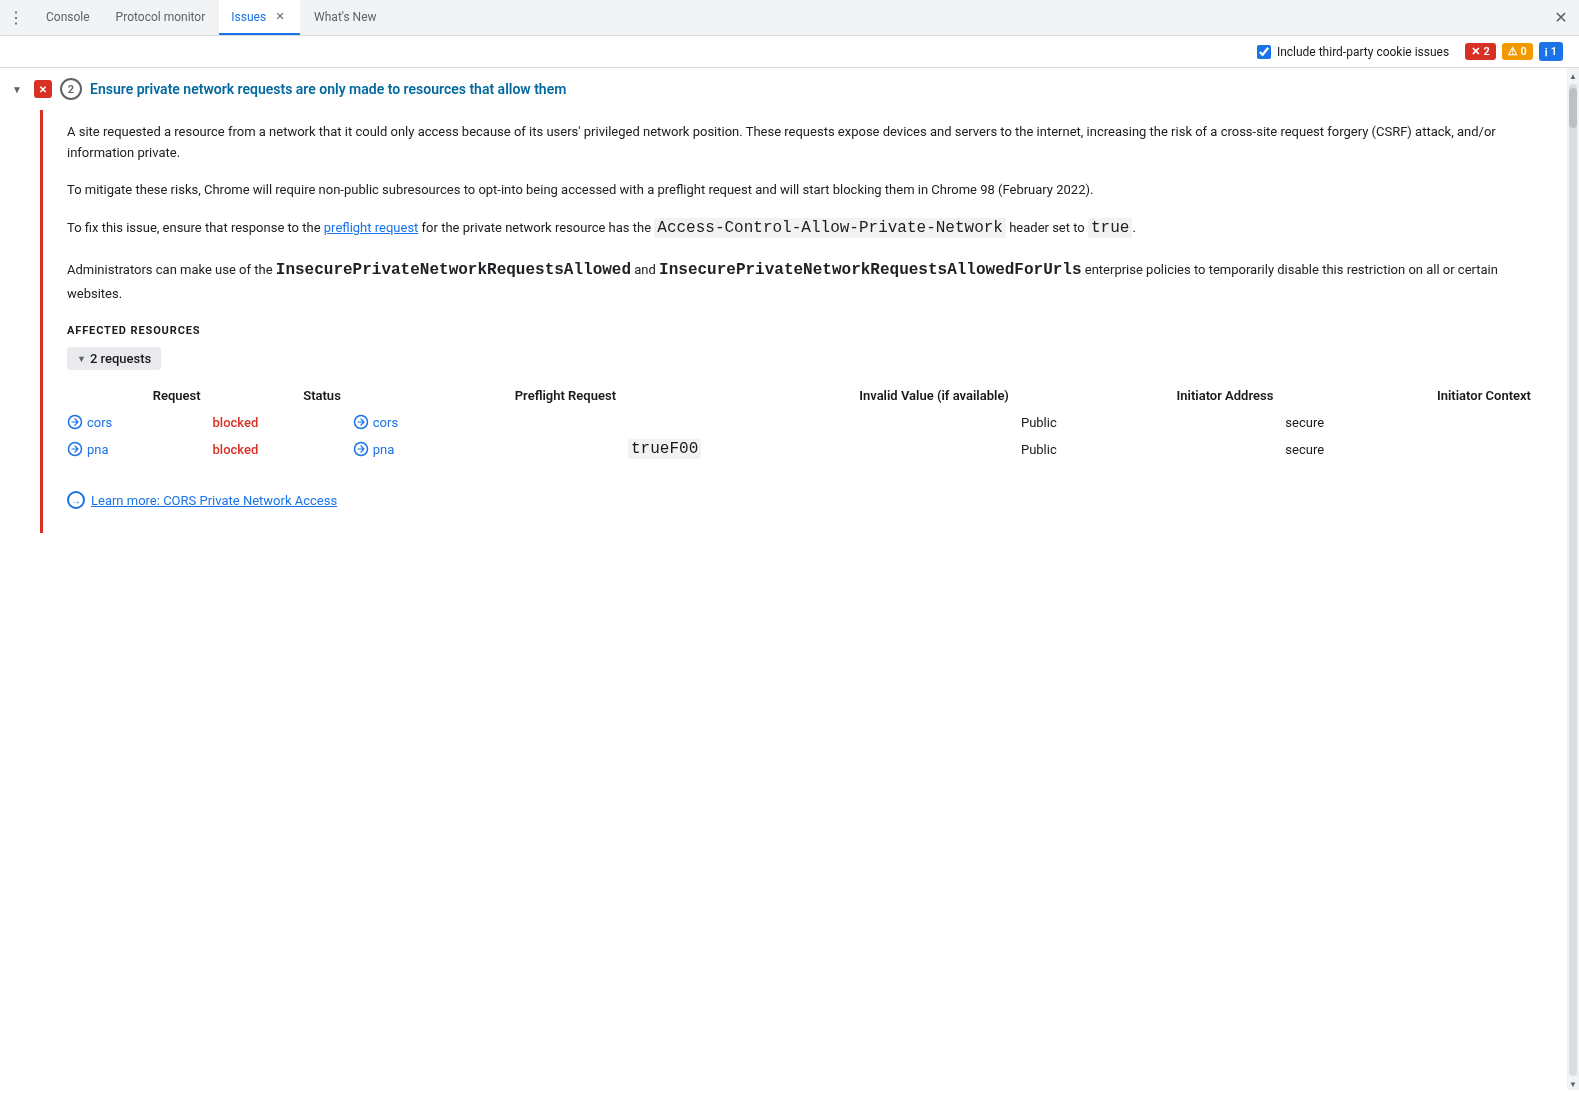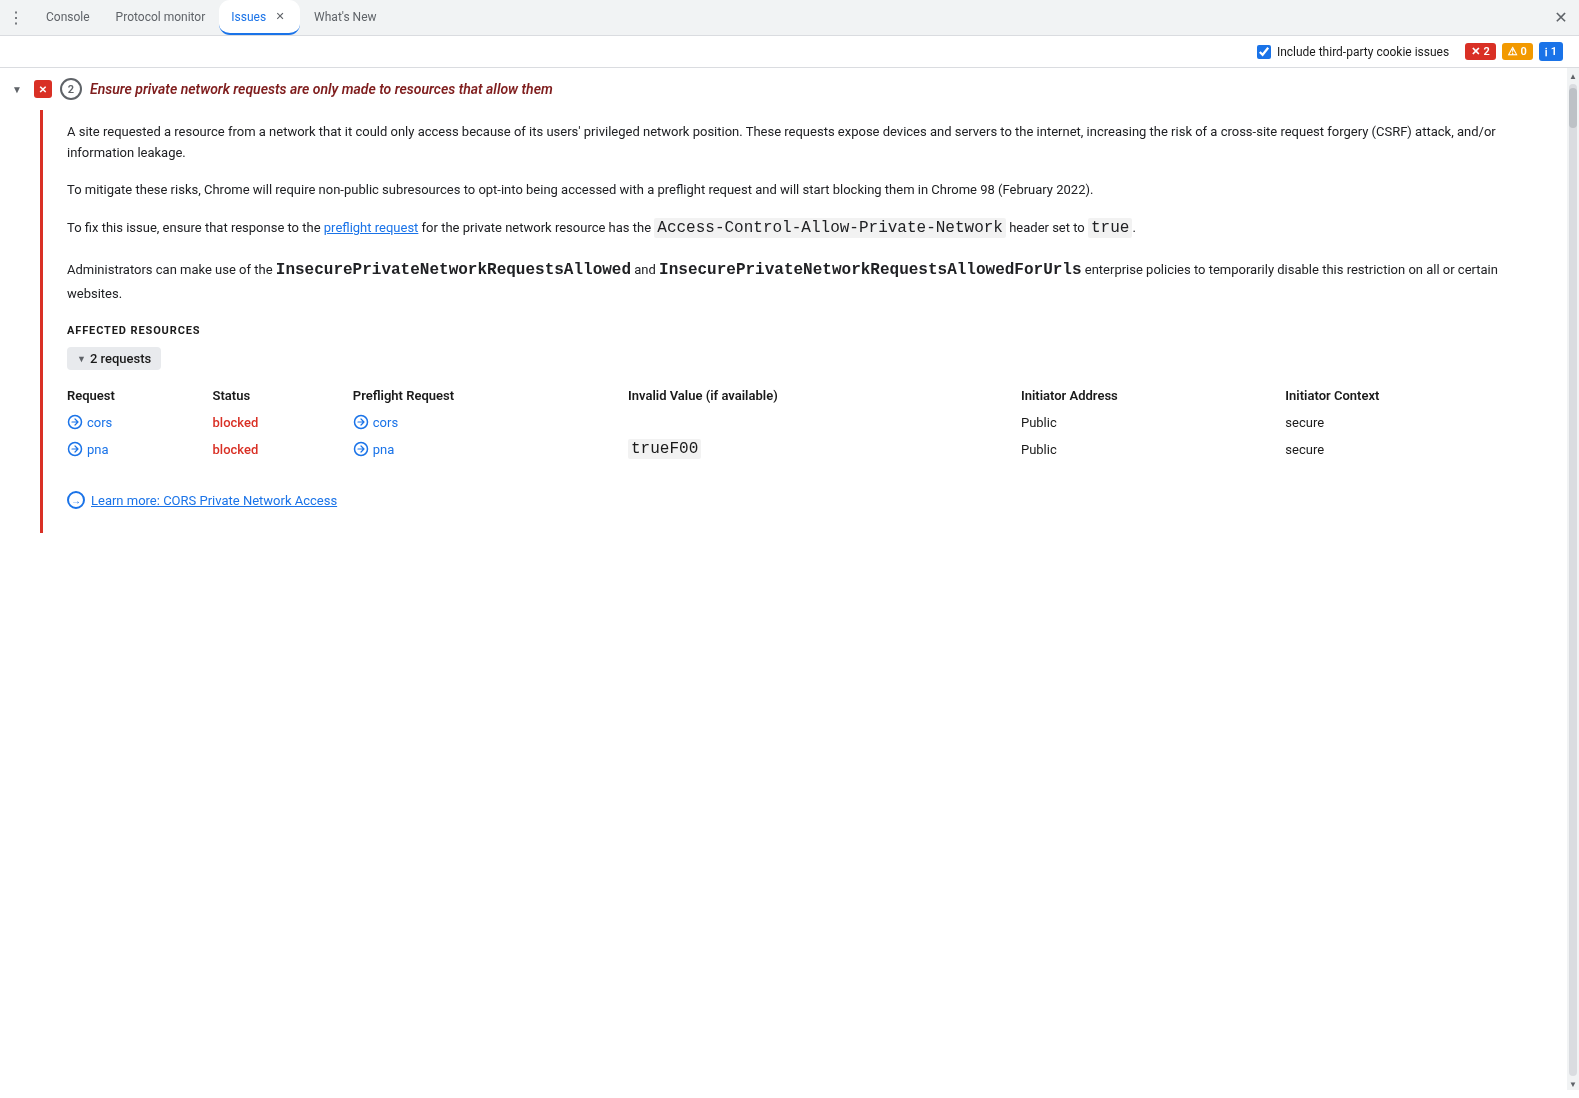--- a/index.html
+++ b/index.html
@@ -43,21 +43,20 @@
       color: #5f6368;
       font-size: 12px;
       gap: 6px;
       border-bottom: 2px solid transparent;
       white-space: nowrap;
     }
     .tab.active {
       color: #1a73e8;
       border-bottom: 2px solid #1a73e8;
       background: #fff;
-      border-radius: 11px;
     }
     .tab-close {
       width: 16px;
       height: 16px;
       border-radius: 50%;
       display: flex;
       align-items: center;
       justify-content: center;
       font-size: 11px;
       color: #5f6368;
@@ -166,22 +165,21 @@
       align-items: center;
       justify-content: center;
       font-size: 11px;
       font-weight: 600;
       color: #5f6368;
       flex-shrink: 0;
     }
     .issue-title {
       font-size: 14px;
       font-weight: 600;
-      color: #7f1d1d;
-      font-style: italic;
+      color: #0369a1;
     }
 
     
     .issue-body {
       border-left: 3px solid #d93025;
       margin-left: 40px;
       padding: 12px 24px 24px 24px;
     }
     .issue-body p {
       margin-bottom: 16px;
@@ -237,21 +235,21 @@
       color: #5f6368;
     }
 
     
     table {
       border-collapse: collapse;
       width: 100%;
       font-size: 13px;
     }
     table th {
-      text-align: left;
+      text-align: right;
       padding: 6px 12px 6px 0;
       font-weight: 600;
       color: #1a1a1a;
       border-bottom: none;
       white-space: nowrap;
     }
     table td {
       padding: 5px 12px 5px 0;
       vertical-align: middle;
       white-space: nowrap;
@@ -385,21 +383,21 @@
       <div class="error-badge">
         <span>✕</span>
       </div>
       <div class="count-badge">
         <span>2</span>
       </div>
       <span class="issue-title">Ensure private network requests are only made to resources that allow them</span>
     </div>
 
     <div class="issue-body">
-      <p>A site requested a resource from a network that it could only access because of its users' privileged network position. These requests expose devices and servers to the internet, increasing the risk of a cross-site request forgery (CSRF) attack, and/or information leakage.</p>
+      <p>A site requested a resource from a network that it could only access because of its users' privileged network position. These requests expose devices and servers to the internet, increasing the risk of a cross-site request forgery (CSRF) attack, and/or information private.</p>
       <p>To mitigate these risks, Chrome will require non-public subresources to opt-into being accessed with a preflight request and will start blocking them in Chrome 98 (February 2022).</p>
       <p>
         <span>To fix this issue, ensure that response to the </span><a class="link">preflight request</a><span> for the private network resource has the </span><code>Access-Control-Allow-Private-Network</code><span> header set to </span><code>true</code><span>.</span>
       </p>
       <p>
         <span>Administrators can make use of the </span><span class="bold-mono">InsecurePrivateNetworkRequestsAllowed</span><span> and </span><span class="bold-mono">InsecurePrivateNetworkRequestsAllowedForUrls</span><span> enterprise policies to temporarily disable this restriction on all or certain websites.</span>
       </p>
 
       <div class="affected-resources">
         <div class="affected-label">AFFECTED RESOURCES</div>

